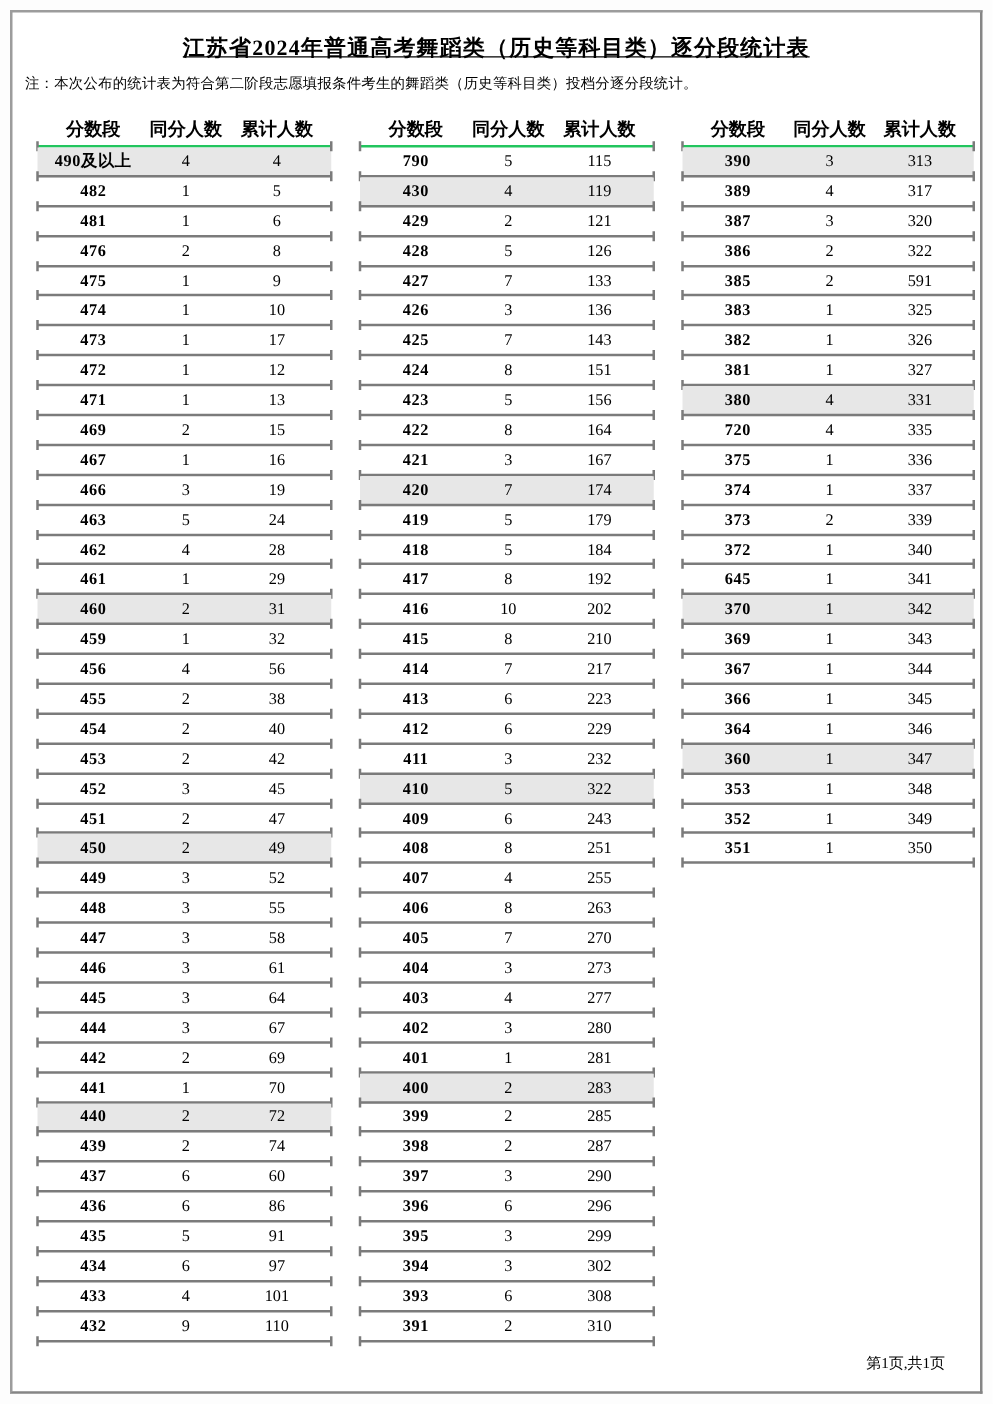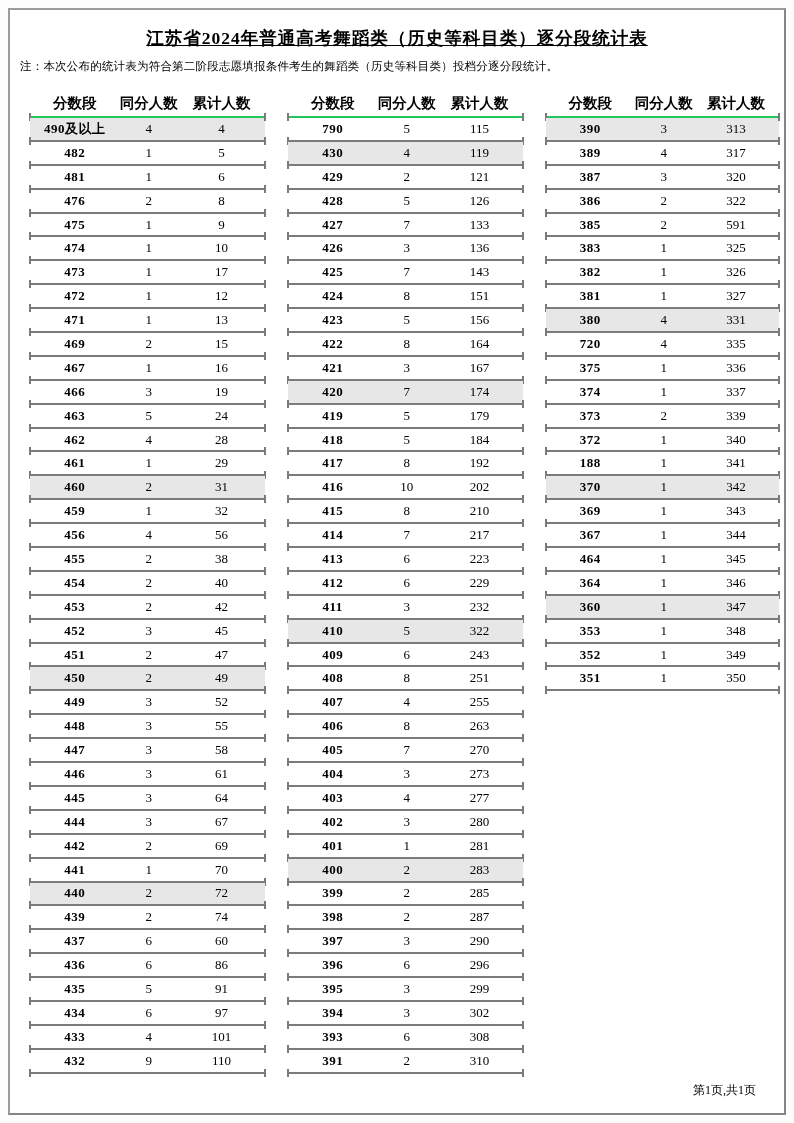--- a/index.html
+++ b/index.html
@@ -603,41 +603,41 @@
             <span class="cell c-score">373</span>
             <span class="cell c-count">2</span>
             <span class="cell c-cum">339</span>
           </div>
           <div class="trow">
             <span class="cell c-score">372</span>
             <span class="cell c-count">1</span>
             <span class="cell c-cum">340</span>
           </div>
           <div class="trow">
-            <span class="cell c-score">188</span>
+            <span class="cell c-score">645</span>
             <span class="cell c-count">1</span>
             <span class="cell c-cum">341</span>
           </div>
           <div class="trow shaded">
             <span class="cell c-score">370</span>
             <span class="cell c-count">1</span>
             <span class="cell c-cum">342</span>
           </div>
           <div class="trow">
             <span class="cell c-score">369</span>
             <span class="cell c-count">1</span>
             <span class="cell c-cum">343</span>
           </div>
           <div class="trow">
             <span class="cell c-score">367</span>
             <span class="cell c-count">1</span>
             <span class="cell c-cum">344</span>
           </div>
           <div class="trow">
-            <span class="cell c-score">464</span>
+            <span class="cell c-score">366</span>
             <span class="cell c-count">1</span>
             <span class="cell c-cum">345</span>
           </div>
           <div class="trow">
             <span class="cell c-score">364</span>
             <span class="cell c-count">1</span>
             <span class="cell c-cum">346</span>
           </div>
           <div class="trow shaded">
             <span class="cell c-score">360</span>

